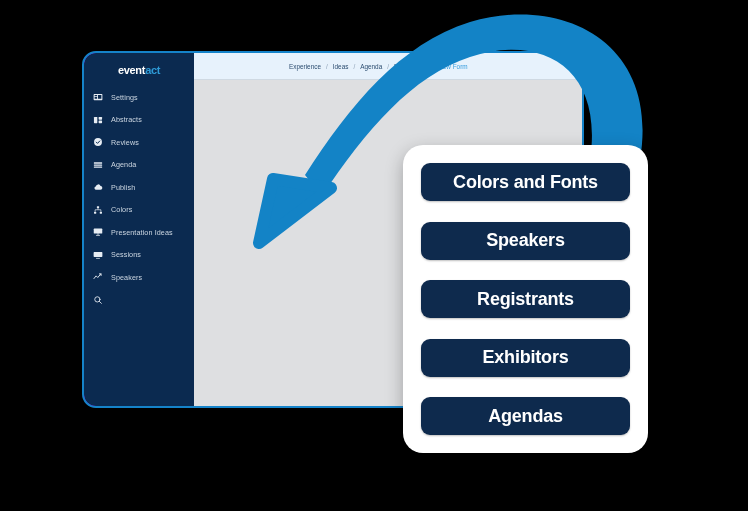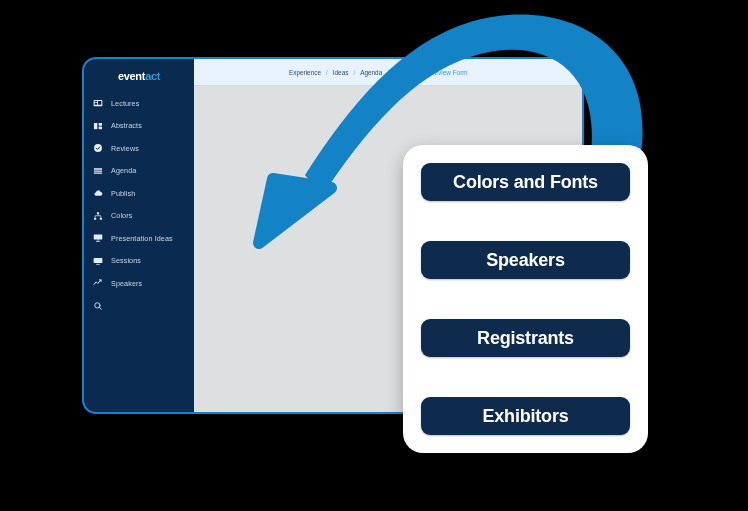--- a/index.html
+++ b/index.html
@@ -11,21 +11,21 @@
   }
   #stage {
     position: relative;
     width: 748px; height: 511px;
     background: #000000;
   }
 
   
   #app-window {
     position: absolute;
-    left: 82px; top: 57px;
+    left: 82px; top: 51px;
     width: 502px; height: 357px;
     border-radius: 14px;
     border: 2px solid #1583c9;
     background: #6d28d9;
     overflow: hidden;
   }
 
   
   #sidebar {
     position: absolute;
@@ -133,21 +133,21 @@
 
       <div class="nav-item">
         <span class="nav-icon">
           <svg viewBox="0 0 16 16" width="10" height="10" fill="#e6ecf3">
               <rect x="1" y="3" width="14" height="10" rx="1.2"></rect>
               <rect x="2.6" y="4.8" width="4" height="2" fill="#0b2a50"></rect>
               <rect x="2.6" y="8" width="4" height="2.8" fill="#0b2a50"></rect>
               <rect x="8" y="4.8" width="5.4" height="6" fill="#0b2a50"></rect>
             </svg>
         </span>
-        <span class="nav-label">Lectures</span>
+        <span class="nav-label">Settings</span>
       </div>
 
       <div class="nav-item">
         <span class="nav-icon">
           <svg viewBox="0 0 16 16" width="10" height="10" fill="#e6ecf3">
               <rect x="1.5" y="3" width="5.4" height="10" rx="1"></rect>
               <rect x="9" y="3" width="5.5" height="4.4" rx="1"></rect>
               <rect x="9" y="8.6" width="5.5" height="4.4" rx="1"></rect>
             </svg>
         </span>
@@ -265,15 +265,16 @@
              L 259 243
              L 273 179
              Z" fill="#1383c6" stroke="#1383c6" stroke-width="12" stroke-linejoin="round"></path>
   </svg>
 
   <div id="button-card">
     <div class="panel-button">Colors and Fonts</div>
     <div class="panel-button">Speakers</div>
     <div class="panel-button">Registrants</div>
     <div class="panel-button">Exhibitors</div>
+    <div class="panel-button">Agendas</div>
   </div>
 
 </div>
 
 </body></html>

